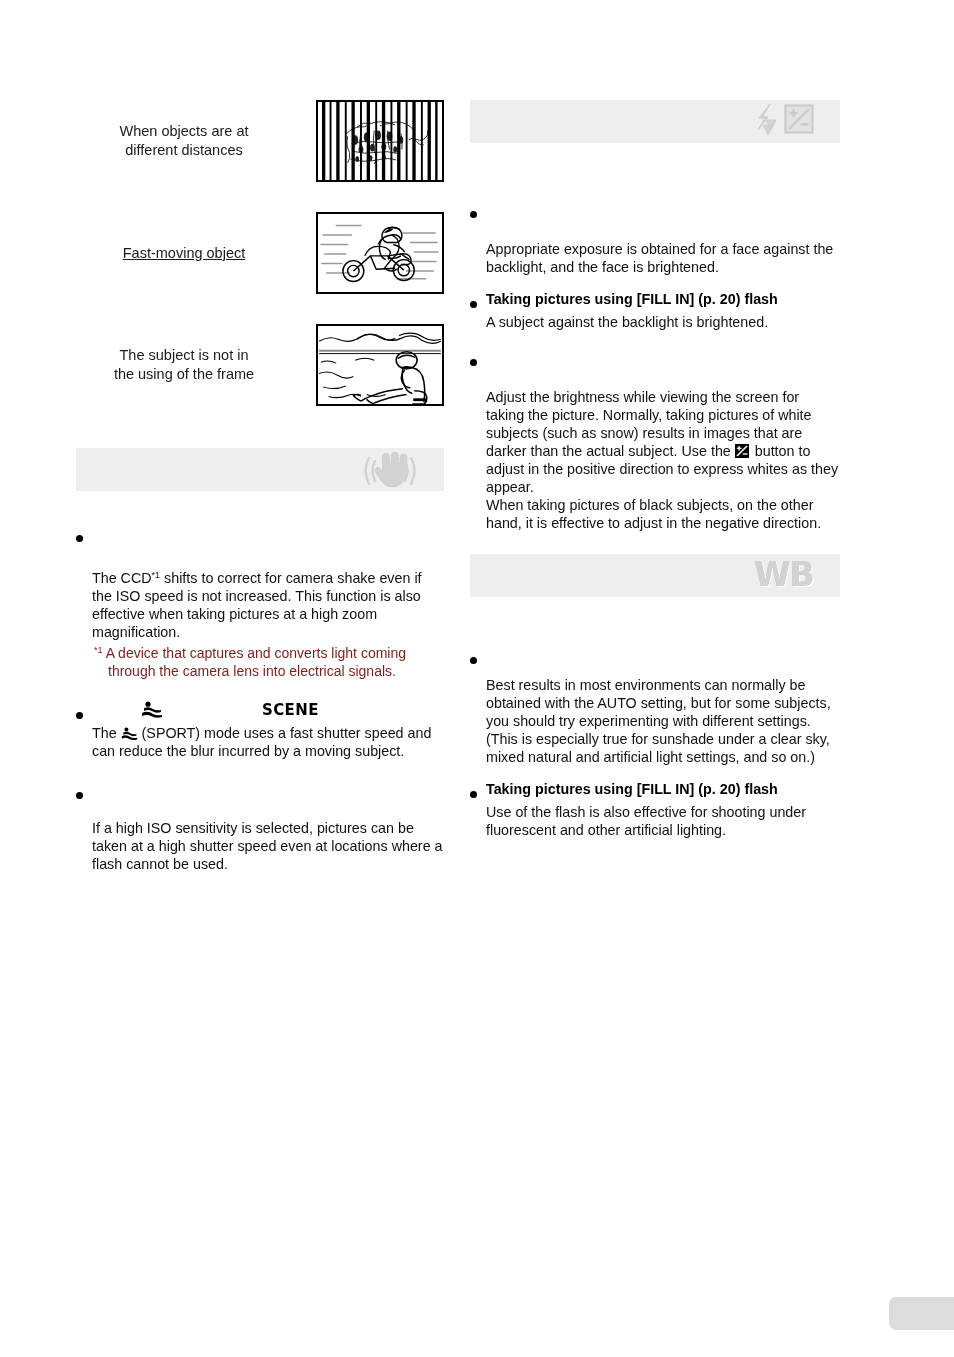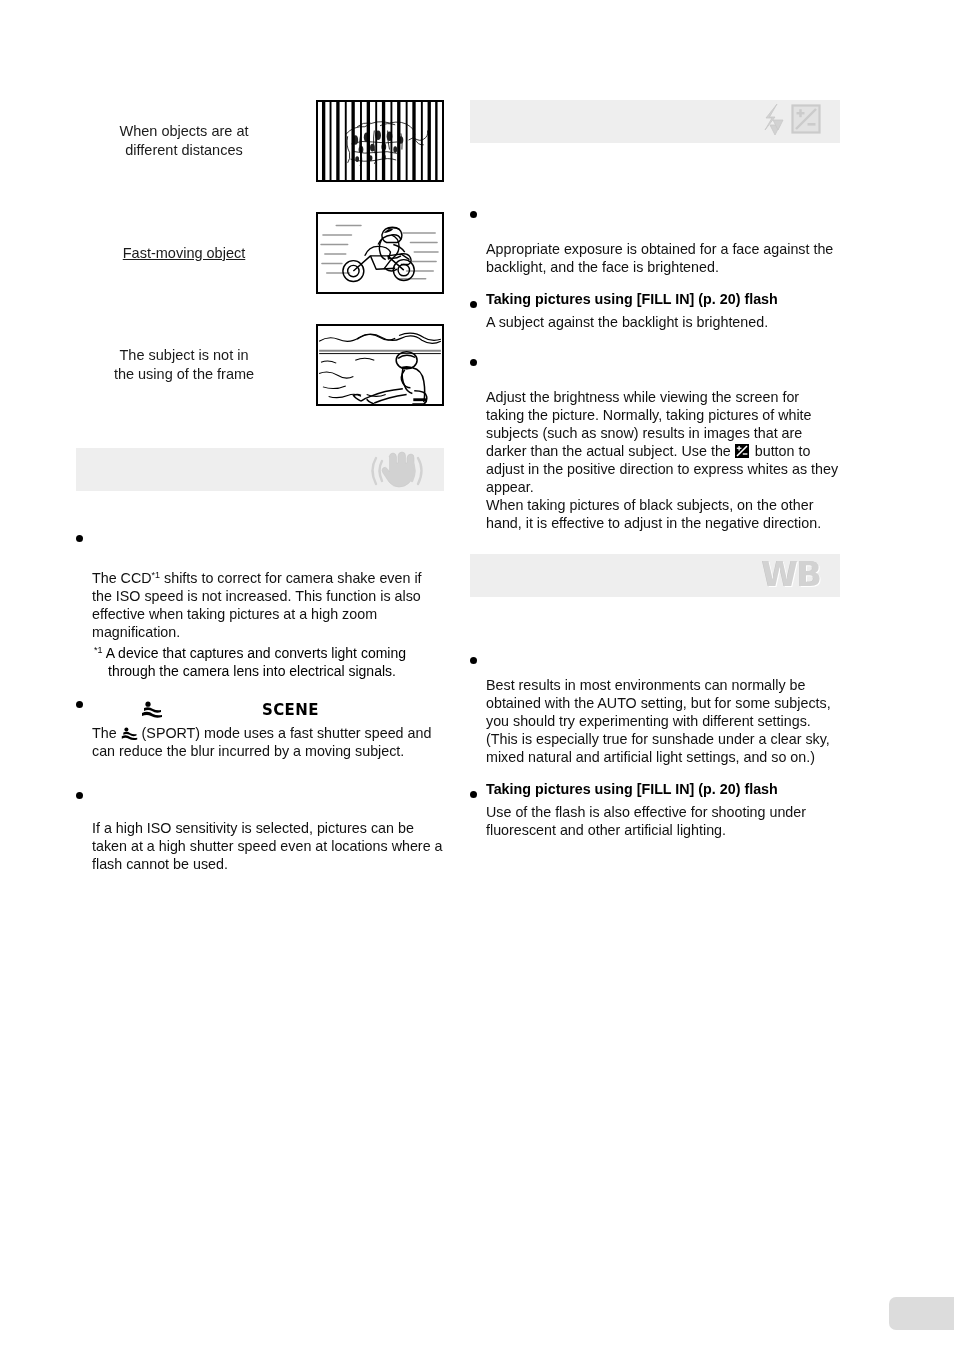--- a/index.html
+++ b/index.html
@@ -51,21 +51,21 @@
   .illus-frame svg { display: block; width: 100%; height: 100%; }
 
   
   .section-bar {
     position: relative;
     height: 43px;
     background: #eeeeee;
     display: flex;
     align-items: center;
     justify-content: flex-end;
-    padding-right: 17px;
+    padding-right: 24px;
   }
   .section-bar .bar-icon {
     display: flex;
     align-items: center;
     gap: 4px;
     padding-right: 2px;
   }
 
   
   .glyph-wb {
@@ -108,21 +108,21 @@
     padding-left: 16px;
     color: #111;
   }
   .body-para.tight { margin-top: 5px; }
 
   .footnote {
     font-size: 14px;
     line-height: 18.4px;
     padding-left: 28px;
     text-indent: -14px;
-    color: #000000;
+    color: #7f1d1d;
   }
   .footnote sup { font-size: 9px; vertical-align: 5px; }
 
   sup.fn { font-size: 9px; vertical-align: 5px; }
 
   
   .inline-ev {
     display: inline-block;
     width: 14px; height: 14px;
     background: #000;
@@ -133,21 +133,21 @@
   }
   .inline-ev svg { display:block; width:14px; height:14px; }
 
   
   .inline-sport { display: inline-block; vertical-align: -3px; }
   .inline-sport svg { display:block; }
 
   
   .scene-row {
     display: flex;
-    align-items: flex-start;
+    align-items: flex-end;
     margin-top: 18px;
     gap: 12px;
   }
   .scene-row .dot {
     flex: 0 0 auto;
     width: 7px; height: 7px;
     border-radius: 50%;
     background: #000;
     margin-right: 9px;
   }

